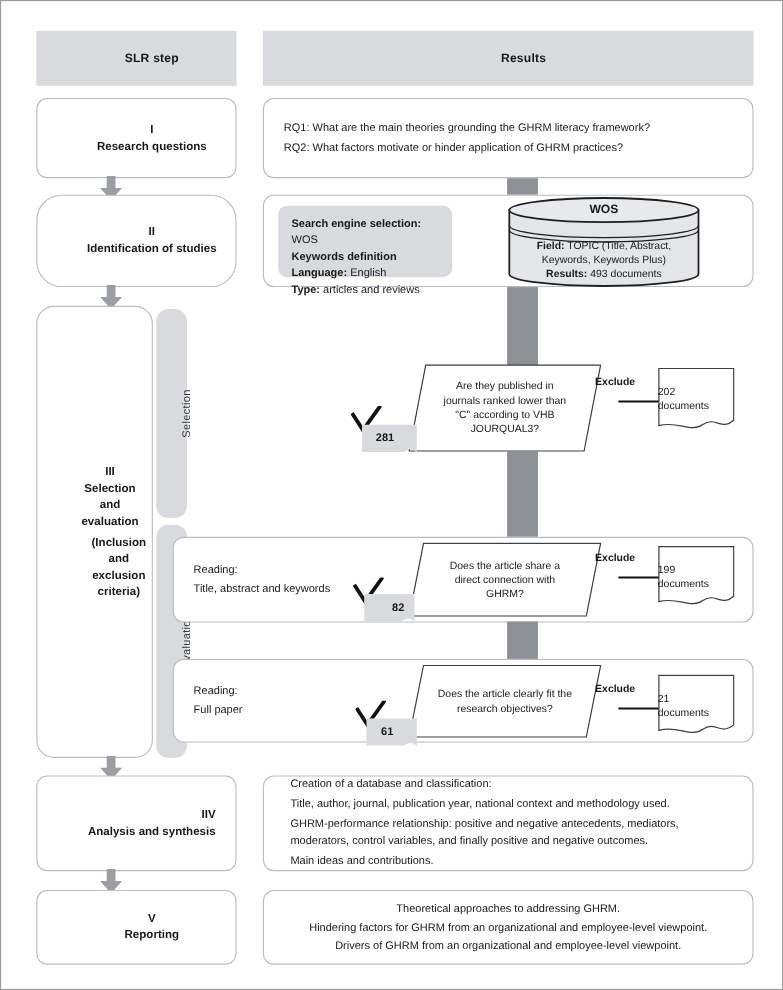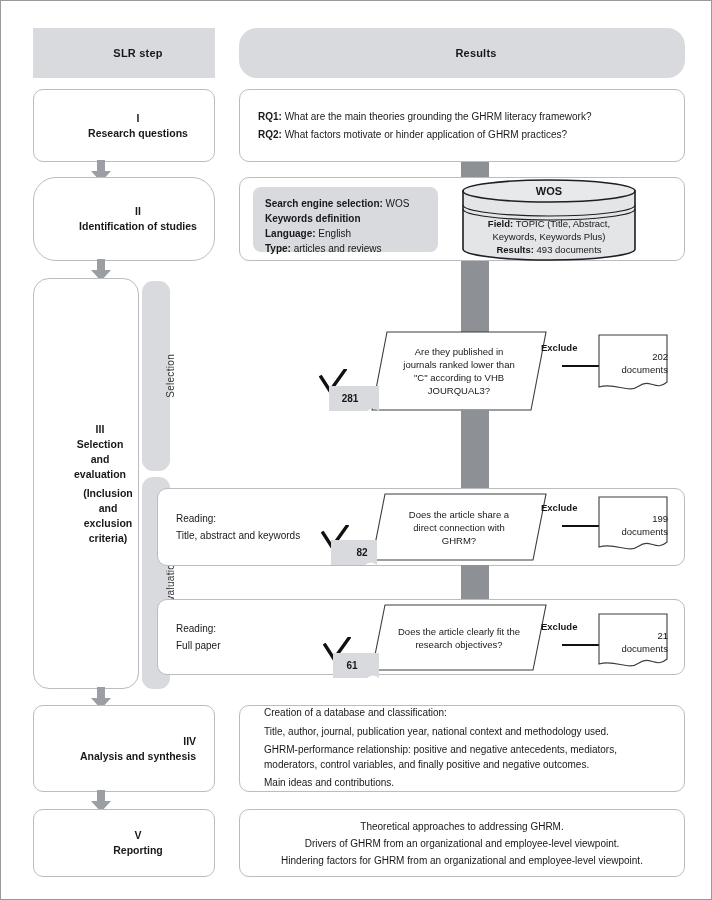--- a/index.html
+++ b/index.html
@@ -53,21 +53,21 @@
     font-size:10px;color:#303337;
     writing-mode:vertical-rl;
     transform:rotate(180deg);
     white-space:nowrap;
     letter-spacing:.3px;
   }
 
   
   .txt{font-size:10px;line-height:14.5px;color:#16181a;}
   .rqline{font-size:10px;line-height:18px;}
-  .rqline b{font-weight:bold;text-align:right;}
+  .rqline b{font-weight:normal;text-align:right;}
 
   .graybox{
     background:#d8dadd;
     border-radius:8px;
     padding:9px 12px;
     font-size:10px;line-height:15px;color:#16181a;
   }
   .graybox b{font-weight:bold;}
 
   
@@ -85,21 +85,21 @@
     position:absolute;inset:0;
     display:flex;align-items:center;justify-content:center;
     text-align:center;font-size:9.5px;line-height:13px;color:#16181a;
     padding:0 26px;box-sizing:border-box;
   }
 
   
   .doc{position:absolute;}
   .doc .doc-txt{
     position:absolute;left:0;right:0;top:16px;
-    text-align:right;font-size:9.5px;line-height:13px;color:#16181a;
+    text-align:left;font-size:9.5px;line-height:13px;color:#16181a;
   }
 
   
   .tag{position:absolute;}
   .tag .tag-num{
     position:absolute;inset:0;
     display:flex;align-items:center;justify-content:center;
     font-size:10px;font-weight:bold;color:#16181a;
     padding-right:8px;box-sizing:border-box;
   }
@@ -113,21 +113,21 @@
   .reading{font-size:10px;line-height:17px;color:#16181a;}
 </style>
 </head>
 <body>
 
 <div id="page">
 
   <div class="abs colhead" style="left:32px;top:27px;width:182px;height:50px;">
     <span>SLR step</span>
   </div>
-  <div class="abs colhead" style="left:238px;top:27px;width:446px;height:50px;border-radius:18px;">
+  <div class="abs colhead" style="left:238px;top:27px;width:446px;height:50px;">
     <span>Results</span>
   </div>
 
   <div class="abs rbox" style="left:32px;top:88px;width:182px;height:73px;">
     <div class="steplabel">
       <span class="roman">I</span>
       <span class="sub">Research questions</span>
     </div>
   </div>
 
@@ -200,21 +200,21 @@
       <div class="rqline">
         <b>RQ2:</b><span> What factors motivate or hinder application of GHRM practices?</span>
       </div>
     </div>
   </div>
 
   <div class="abs conn" style="left:460px;top:161px;width:2px;height:15px;background:#8d9095;"></div>
 
   <div class="abs rbox" style="left:238px;top:176px;width:446px;height:84px;"></div>
 
-  <div class="abs graybox" style="left:252px;top:186px;width:185px;height:65px;">
+  <div class="abs graybox" style="left:252px;top:186px;width:158px;height:65px;">
     <div>
       <b>Search engine selection:</b><span> WOS</span>
     </div>
     <div>
       <b>Keywords definition</b><span></span>
     </div>
     <div>
       <b>Language:</b><span> English</span>
     </div>
     <div>
@@ -392,18 +392,18 @@
       <div style="margin-bottom:4px;">Title, author, journal, publication year, national context and methodology used.</div>
       <div>GHRM-performance relationship: positive and negative antecedents, mediators,</div>
       <div style="margin-bottom:4px;">moderators, control variables, and finally positive and negative outcomes.</div>
       <div>Main ideas and contributions.</div>
     </div>
   </div>
 
   <div class="abs rbox" style="left:238px;top:808px;width:446px;height:68px;padding:0 12px;">
     <div class="txt" style="text-align:center;line-height:17px;">
       <div>Theoretical approaches to addressing GHRM.</div>
+      <div>Hindering factors for GHRM from an organizational and employee-level viewpoint.</div>
       <div>Drivers of GHRM from an organizational and employee-level viewpoint.</div>
-      <div>Hindering factors for GHRM from an organizational and employee-level viewpoint.</div>
     </div>
   </div>
 
 </div>
 
 </body></html>

